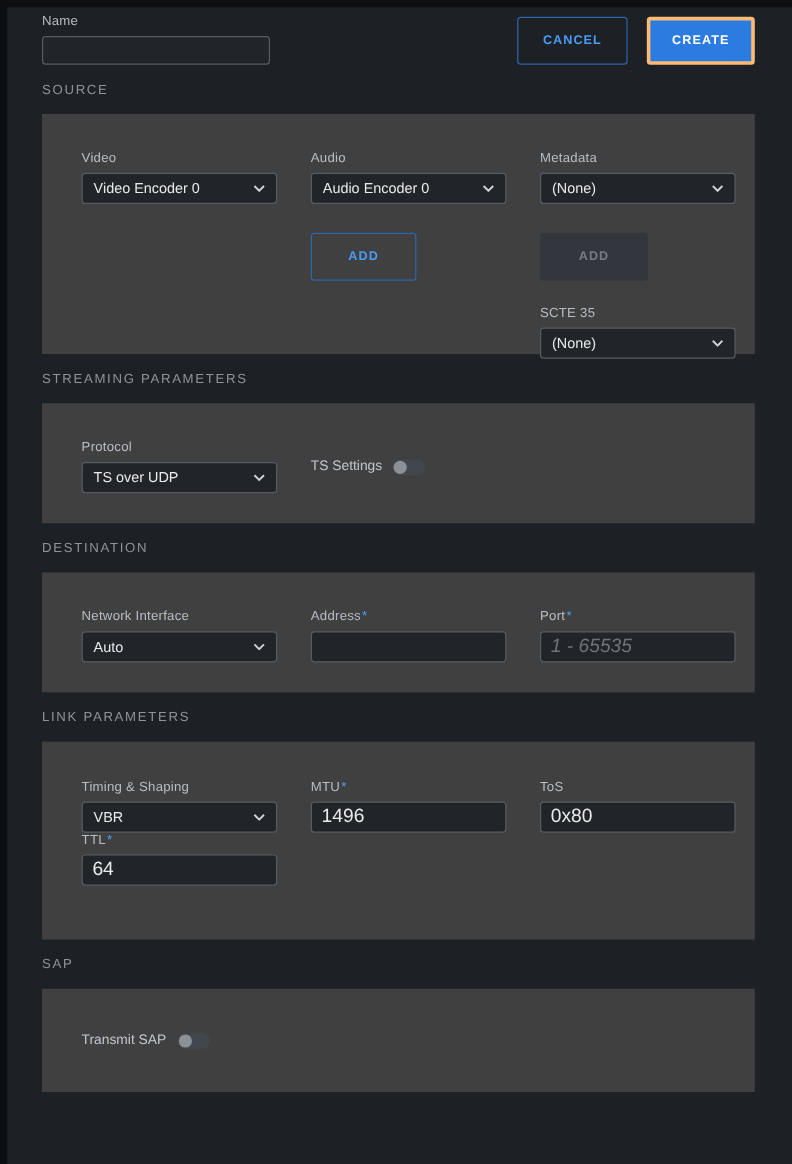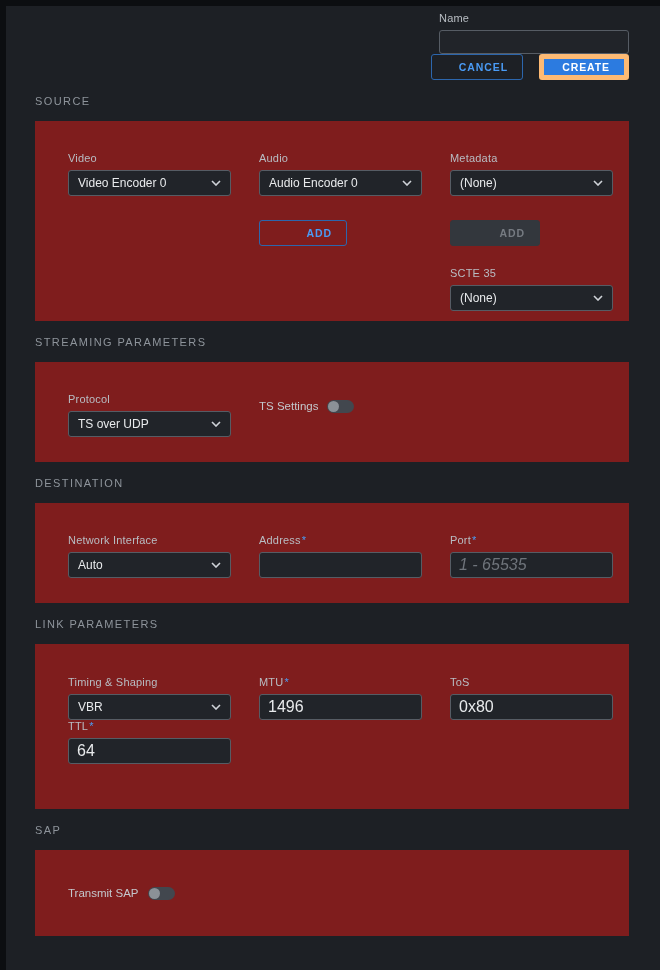--- a/index.html
+++ b/index.html
@@ -11,21 +11,21 @@
     overflow: hidden;
   }
   .content {
     position: absolute;
     left: 6px; top: 6px;
     width: 654px; height: 964px;
     background: #1d2025;
     padding: 6px 31px 0 29px;
   }
   
-  .top-row { display: flex; justify-content: space-between; align-items: flex-end; flex-direction: column; }
+  .top-row { display: flex; justify-content: space-between; align-items: flex-end; }
   .name-group { display: flex; flex-direction: column; }
   .field-label {
     font-size: 11px;
     color: #b8bdc3;
     margin-bottom: 6px;
     letter-spacing: 0.2px;
   }
   .req { color: #4a9df5; margin-left: 1px; }
   input.text-input {
     height: 26px;
@@ -35,70 +35,69 @@
     color: #e8eaec;
     font-family: "Liberation Sans", sans-serif;
     font-size: 16px;
     padding: 0 8px;
     outline: none;
   }
   input.text-input::placeholder { color: #6f747b; font-style: italic; }
   .name-group input { width: 190px; height: 24px; }
   .top-buttons { display: flex; gap: 16px; }
   .btn {
-    height: 26px;
+    height: 40px;
     border-radius: 3px;
     font-family: "Liberation Sans", sans-serif;
     font-size: 10.5px;
     font-weight: 700;
     letter-spacing: 0.9px;
     cursor: pointer;
     padding: 0 14px;
-    text-align: right;
   }
   .btn.outline {
     width: 92px;
     background: transparent;
     border: 1px solid #2c66ad;
     color: #4a9bf5;
   }
   .btn.solid {
     width: 90px;
     background: #2c7be0;
-    border: 5px solid #fdba74;
+    border: 3px solid #fdba74;
     color: #ffffff;
   }
   .btn.disabled {
     width: 90px;
     background: #33373d;
     border: 1px solid #33373d;
     color: #767b82;
     cursor: default;
   }
   .btn.small { width: 88px; }
   
   .section-title {
     margin-top: 15px;
     margin-bottom: 14px;
     font-size: 11px;
     letter-spacing: 1.4px;
     color: #8e949b;
   }
   .panel {
-    background: #7f1d1d;
+    background: #404040;
     width: 594px;
     padding: 31px 12px 0 33px;
   }
   .panel.source { height: 200px; }
   .panel.streaming { height: 100px; }
   .panel.destination { height: 100px; }
   .panel.link { height: 165px; padding-top: 32px; }
   .panel.sap { height: 86px; padding: 0 12px 0 33px; display: flex; align-items: center; }
   .row { display: flex; align-items: flex-start; }
-  .row.bottom-align { align-items: flex-start; }
+  .row.bottom-align { align-items: center; }
   .col { width: 163px; }
   .col + .col { margin-left: 28px; }
   
   .select {
     height: 26px;
     background: #212429;
     border: 1px solid #565c64;
     border-radius: 3px;
     display: flex;
     align-items: center;

